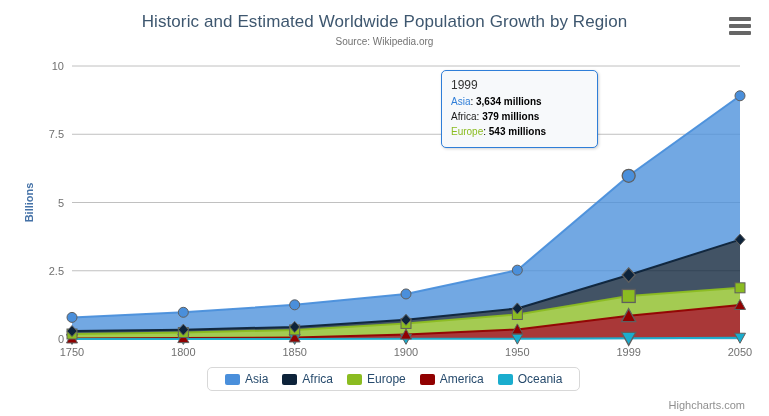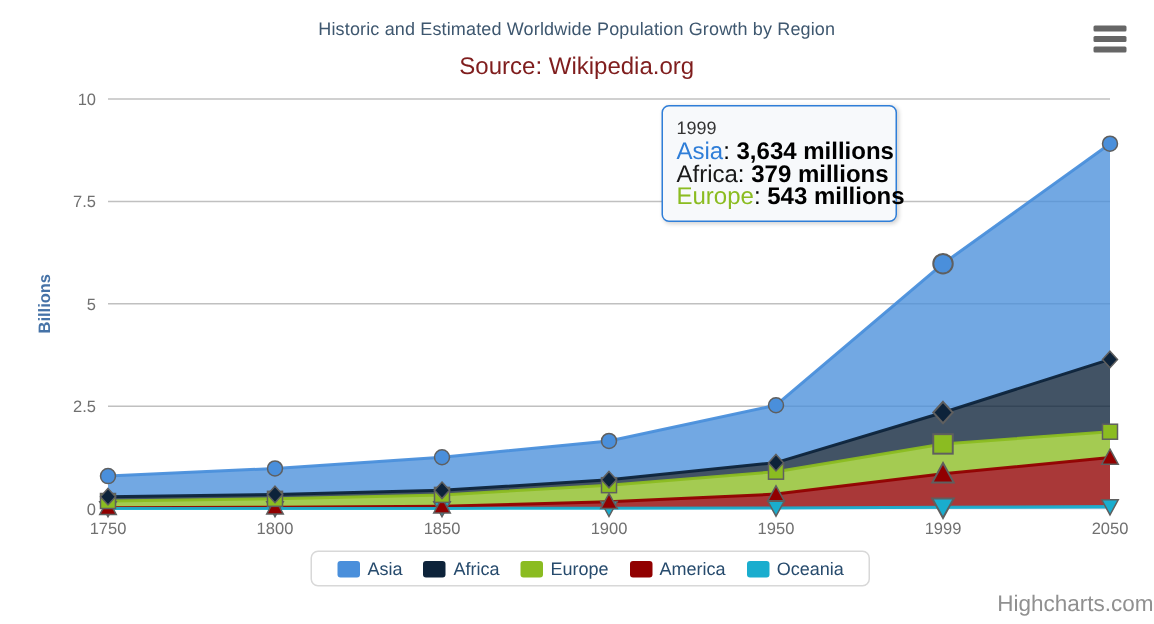--- a/index.html
+++ b/index.html
@@ -14,33 +14,33 @@
     background: #ffffff;
     font-family: "Liberation Sans", sans-serif;
     overflow: hidden;
   }
   #chart-title {
     position: absolute;
     top: 12px;
     left: 0;
     width: 769px;
     text-align: center;
-    font-size: 12px;
+    font-size: 17px;
     color: #3E576F;
     font-family: "Liberation Sans", sans-serif;
     letter-spacing: 0.1px;
   }
   #chart-subtitle {
     position: absolute;
     top: 36px;
     left: 0;
     width: 769px;
     text-align: center;
-    font-size: 16px;
-    color: #7f1d1d;
+    font-size: 10px;
+    color: #737373;
   }
   #context-menu-button {
     position: absolute;
     top: 15px;
     right: 16px;
     width: 26px;
     height: 22px;
     cursor: pointer;
   }
   #context-menu-button .bar {
@@ -116,37 +116,37 @@
     padding: 7px 9px 8px 9px;
     box-sizing: border-box;
     box-shadow: 1px 1px 3px rgba(0,0,0,0.18);
   }
   #tooltip-header {
     font-size: 12px;
     color: #333333;
     margin-bottom: 2px;
   }
   .tooltip-row {
-    font-size: 16px;
+    font-size: 10px;
     line-height: 15px;
     white-space: nowrap;
   }
   .tooltip-series-name {
     font-weight: normal;
   }
   .tooltip-value {
     font-weight: bold;
     color: #000000;
   }
 
   #credits {
     position: absolute;
-    right: 0;
+    right: 24px;
     bottom: 5px;
-    font-size: 15px;
+    font-size: 11px;
     color: #909090;
     cursor: pointer;
   }
 </style>
 </head>
 <body>
 
 <div id="chart-root">
 
   <div id="chart-title">Historic and Estimated Worldwide Population Growth by Region</div>

